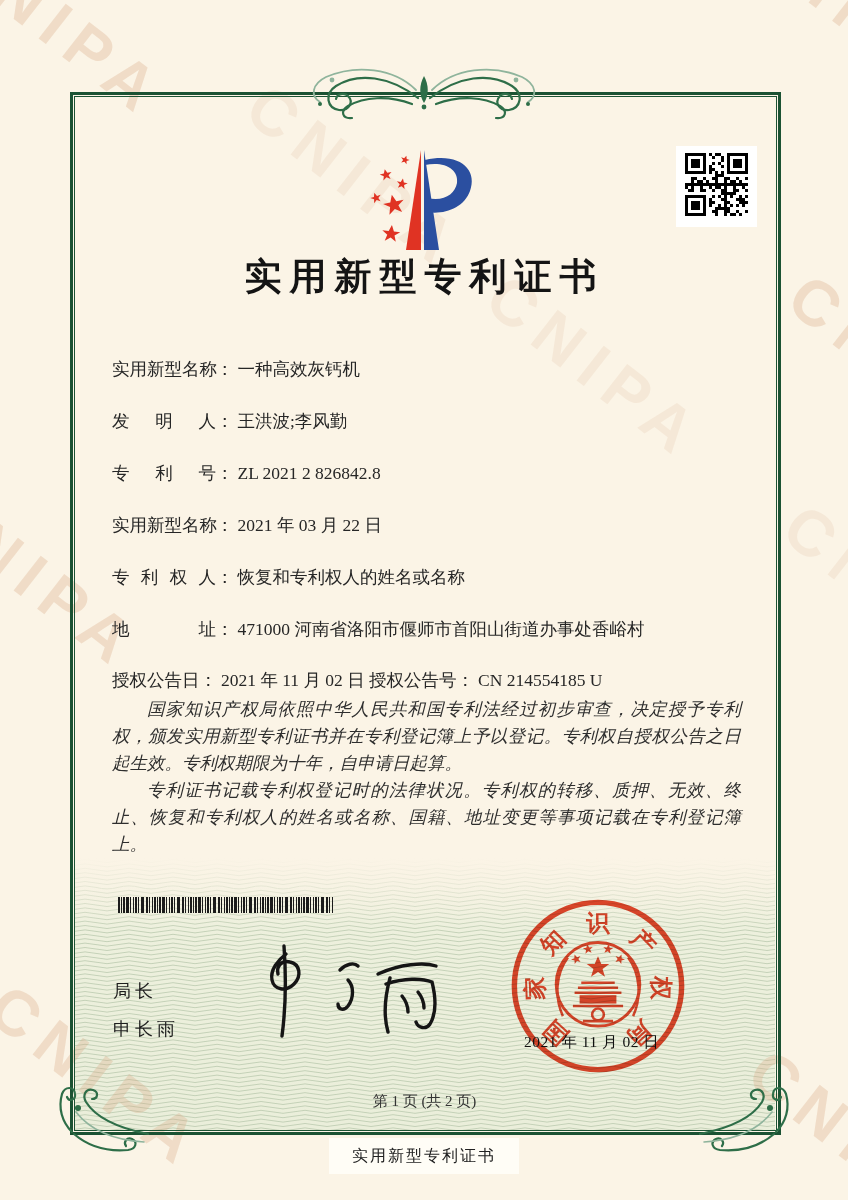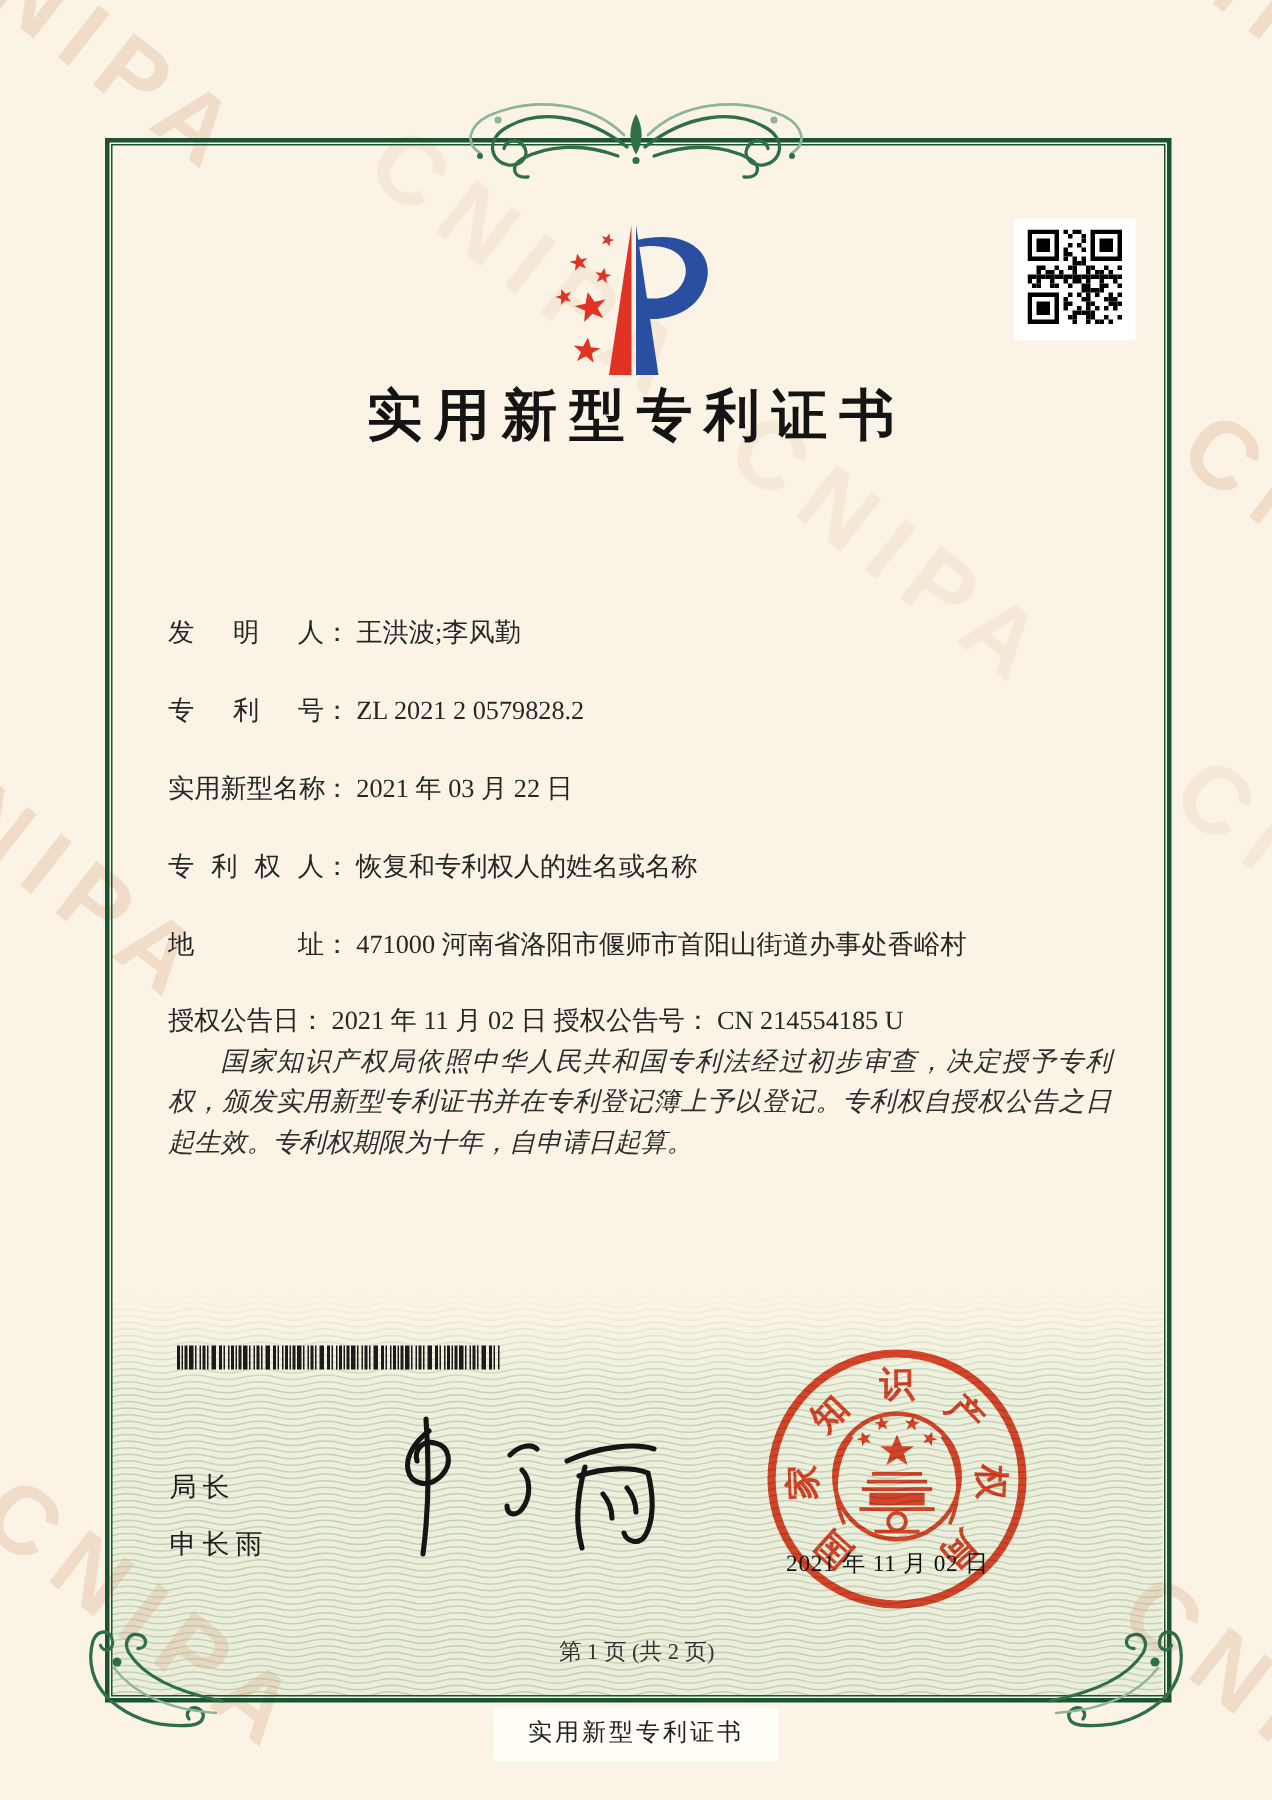--- a/index.html
+++ b/index.html
@@ -35,21 +35,21 @@
   .qr{left:676px;top:146px;width:81px;height:81px;background:#ffffff;
       display:flex;align-items:center;justify-content:center;}
 
   .field-row{left:112px;font-size:17.5px;color:#262626;white-space:nowrap;}
   .flabel{display:inline-block;width:104px;text-align:justify;text-align-last:justify;}
   .fvalue{padding-left:4px;}
   .grant2{position:absolute;left:257px;top:0;white-space:nowrap;}
 
   .body-text{left:112px;top:696px;width:629px;font-size:17.5px;line-height:27px;
              text-align:justify;font-style:italic;color:#2e2e2e;}
-  .body-text p{margin:0;text-indent:2em;font-family:Liberation Mono, monospace;}
+  .body-text p{margin:0;text-indent:2em;}
 
   .barcode{left:118px;top:897px;width:218px;height:16px;display:flex;}
   .barcode div{height:100%;}
 
   .official-title{left:113px;top:979px;font-size:18px;letter-spacing:4px;color:#1d1d1d;}
   .official-name{left:113px;top:1017px;font-size:18px;letter-spacing:4px;color:#1d1d1d;}
   .signature{left:220px;top:940px;width:228px;height:108px;}
 
   .seal{left:506px;top:894px;width:184px;height:184px;mix-blend-mode:multiply;opacity:.93;}
   .seal svg text{font-family:"Liberation Serif","DejaVu Serif",serif;font-weight:bold;
@@ -333,45 +333,49 @@
           <rect x="30" y="60" width="3" height="3"></rect>
           <rect x="39" y="60" width="3" height="3"></rect>
           <rect x="45" y="60" width="3" height="3"></rect>
           <rect x="48" y="60" width="3" height="3"></rect>
           <rect x="54" y="60" width="3" height="3"></rect>
         </svg></div>
     </div>
 
   <div class="z title">实用新型专利证书</div>
 
+  <div class="z field-row" style="top:357px">
+    <span class="flabel">实用新型名称</span><span>：</span><span class="fvalue">一种高效灰钙机</span>
+  </div>
   <div class="z field-row" style="top:409px">
     <span class="flabel">发明人</span><span>：</span><span class="fvalue">王洪波;李风勤</span>
   </div>
   <div class="z field-row" style="top:461px">
-    <span class="flabel">专利号</span><span>：</span><span class="fvalue">ZL 2021 2 0579828.2</span>
+    <span class="flabel">专利号</span><span>：</span><span class="fvalue">ZL 2021 2 826842.8</span>
   </div>
   <div class="z field-row" style="top:513px">
     <span class="flabel">实用新型名称</span><span>：</span><span class="fvalue">2021 年 03 月 22 日</span>
   </div>
   <div class="z field-row" style="top:565px">
     <span class="flabel">专利权人</span><span>：</span><span class="fvalue">恢复和专利权人的姓名或名称</span>
   </div>
   <div class="z field-row" style="top:617px">
     <span class="flabel">地址</span><span>：</span><span class="fvalue">471000 河南省洛阳市偃师市首阳山街道办事处香峪村</span>
   </div>
 
   <div class="z field-row" style="top:668px">
     <span>授权公告日</span><span>：</span><span class="fvalue">2021 年 11 月 02 日</span>
     <span class="grant2">
       <span>授权公告号</span><span>：</span><span class="fvalue">CN 214554185 U</span>
     </span>
   </div>
 
   <div class="z body-text">
     <p>国家知识产权局依照中华人民共和国专利法经过初步审查，决定授予专利权，颁发实用新型专利证书并在专利登记簿上予以登记。专利权自授权公告之日起生效。专利权期限为十年，自申请日起算。</p>
+    <p>专利证书记载专利权登记时的法律状况。专利权的转移、质押、无效、终止、恢复和专利权人的姓名或名称、国籍、地址变更等事项记载在专利登记簿上。</p>
   </div>
 
   <div class="z barcode" id="barcode">
       <div style="width:2px;background:#1b1b1b;"></div>
       <div style="width:1px;"></div>
       <div style="width:1px;background:#1b1b1b;"></div>
       <div style="width:1px;"></div>
       <div style="width:2px;background:#1b1b1b;"></div>
       <div style="width:1px;"></div>
       <div style="width:3px;background:#1b1b1b;"></div>

